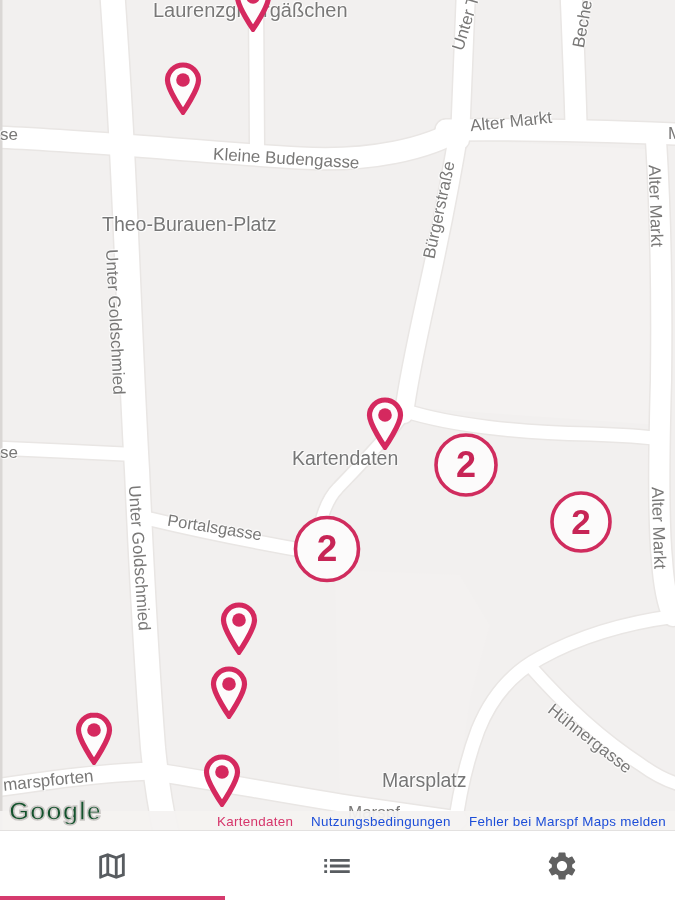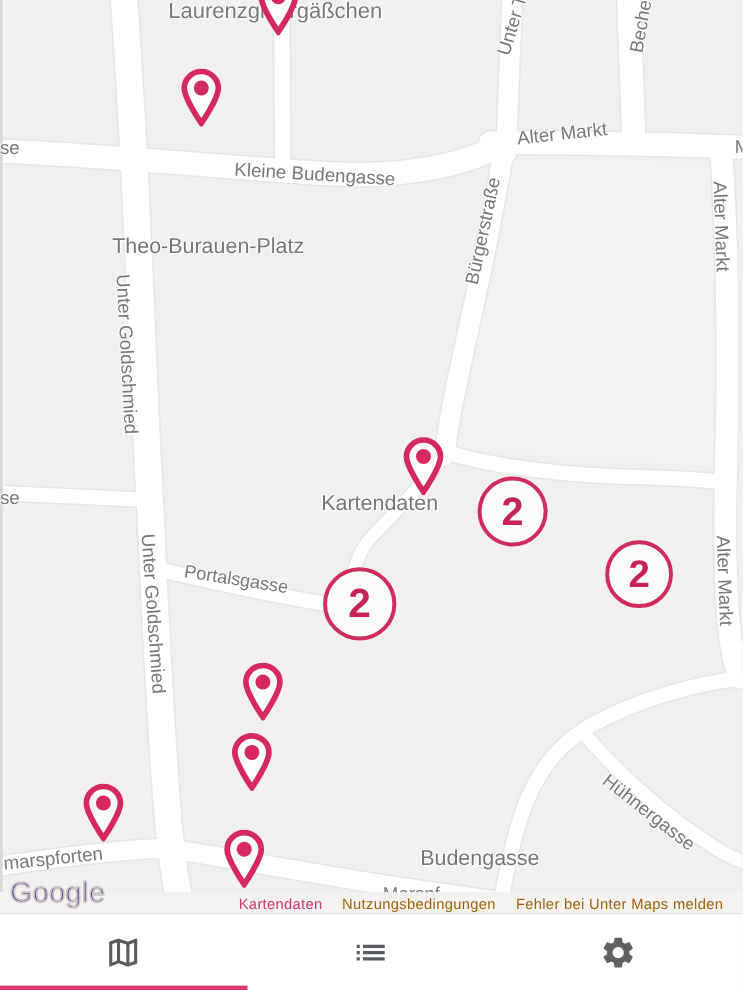--- a/index.html
+++ b/index.html
@@ -3,24 +3,24 @@
 <meta charset="utf-8">
 <style>
   html,body{margin:0;padding:0;}
   body{width:675px;height:900px;overflow:hidden;font-family:"Liberation Sans",sans-serif;background:#fff;}
   #map{position:absolute;left:0;top:0;width:675px;height:830px;background:#f2f0ef;overflow:hidden;}
   .lbl{position:absolute;color:#797877;font-size:17px;white-space:nowrap;
        text-shadow:0 0 2px #fff,0 0 2px #fff,1px 1px 1px #fff,-1px -1px 1px #fff;}
   .area{color:#767676;font-size:19.5px;text-align:center;}
   .pin{position:absolute;}
   .clu{position:absolute;}
-  #google{position:absolute;left:9px;top:796px;z-index:6;font-size:26px;font-weight:normal;color:#4c1d95;
+  #google{position:absolute;left:9px;top:796px;z-index:6;font-size:26px;font-weight:bold;color:#14532d;
           letter-spacing:0.5px;-webkit-text-stroke:1.6px #cbc8c6;}
   #attr{position:absolute;left:0;top:811px;width:675px;height:19px;background:rgba(244,242,241,0.94);z-index:5;}
-  #attr div{position:absolute;top:3px;font-size:13.4px;letter-spacing:0.3px;color:#a16207;white-space:nowrap;}
+  #attr div{position:absolute;top:3px;font-size:13.4px;letter-spacing:0.3px;color:#1d4ed8;white-space:nowrap;}
   #nav{position:absolute;left:0;top:830px;width:675px;height:70px;background:#fff;border-top:1px solid #e3e1e0;box-sizing:border-box;}
   .nico{position:absolute;top:18px;}
   #pinkbar{position:absolute;left:0;top:896px;width:225px;height:3.7px;background:#d63a6e;}
 </style>
 </head>
 <body>
 
 <div id="map">
 
 <svg width="675" height="830" viewBox="0 0 675 830" style="position:absolute;left:0;top:0">
@@ -111,21 +111,21 @@
 <div class="lbl area" style="left:292px;top:447px;">Kartendaten</div>
 
 <div class="lbl" style="left:167px;top:518px;font-size:16.5px;transform:rotate(9deg);">Portalsgasse</div>
 
 <div class="lbl" style="left:617px;top:518px;transform:rotate(88deg);transform-origin:center;">Alter Markt</div>
 
 <div class="lbl" style="left:539px;top:729px;font-size:17px;transform:rotate(38deg);">Hühnergasse</div>
 
 <div class="lbl" style="left:3px;top:771px;transform:rotate(-6deg);">marspforten</div>
 
-<div class="lbl area" style="left:382px;top:769px;">Budengasse</div>
+<div class="lbl area" style="left:382px;top:769px;">Marsplatz</div>
 
 <div class="lbl" style="left:348px;top:803px;">Marspf</div>
 
 <svg class="pin" style="left:234px;top:-21px" width="38" height="53" viewBox="0 0 38 53">
   <path d="M19 3 C10.4 3 3.5 9.9 3.5 18.2 C3.5 27.6 19 50 19 50 C19 50 34.5 27.6 34.5 18.2 C34.5 9.9 27.6 3 19 3 Z" fill="#fdfcfc" stroke="#d5295f" stroke-width="5.2"></path>
   <circle cx="19" cy="18" r="6.8" fill="#d5295f"></circle>
 </svg>
 
 <svg class="pin" style="left:164px;top:62px" width="38" height="53" viewBox="0 0 38 53">
   <path d="M19 3 C10.4 3 3.5 9.9 3.5 18.2 C3.5 27.6 19 50 19 50 C19 50 34.5 27.6 34.5 18.2 C34.5 9.9 27.6 3 19 3 Z" fill="#fdfcfc" stroke="#d5295f" stroke-width="5.2"></path>
@@ -173,21 +173,21 @@
 </svg>
 
 <div id="google">Google</div>
 
 <div id="attr">
 
   <div style="left:217px;color:#d6356b;">Kartendaten</div>
 
   <div style="left:311px;">Nutzungsbedingungen</div>
 
-  <div style="left:469px;">Fehler bei Unter Maps melden</div>
+  <div style="left:469px;">Fehler bei Marspf Maps melden</div>
 </div>
 </div>
 
 <div id="nav">
 
   <svg class="nico" style="left:95px;" width="34" height="34" viewBox="0 0 24 24" fill="#585c60">
     <path d="M20.5 3l-.16.03L15 5.1 9 3 3.36 4.9c-.21.07-.36.25-.36.48V20.5c0 .28.22.5.5.5l.16-.03L9 18.9l6 2.1 5.64-1.9c.21-.07.36-.25.36-.48V3.5c0-.28-.22-.5-.5-.5zM10 5.47l4 1.4v11.66l-4-1.4V5.47zm-5 .99l3-1.01v11.7l-3 1.16V6.46zm14 11.08l-3 1.01V6.86l3-1.16v11.84z"></path>
   </svg>
 
   <svg class="nico" style="left:320px;" width="34" height="34" viewBox="0 0 24 24" fill="#585c60">

